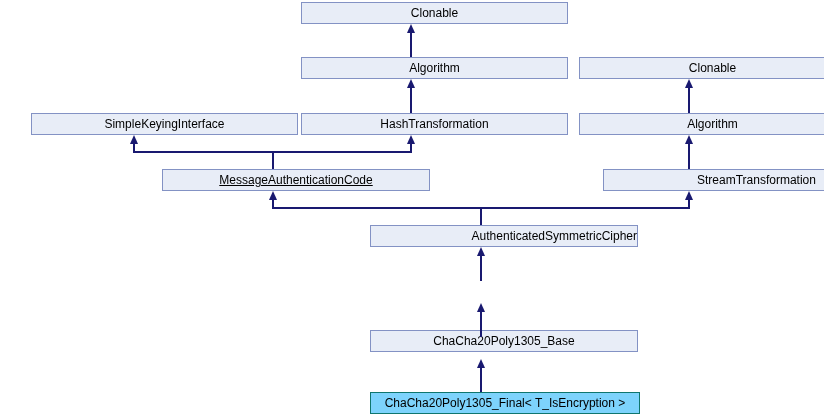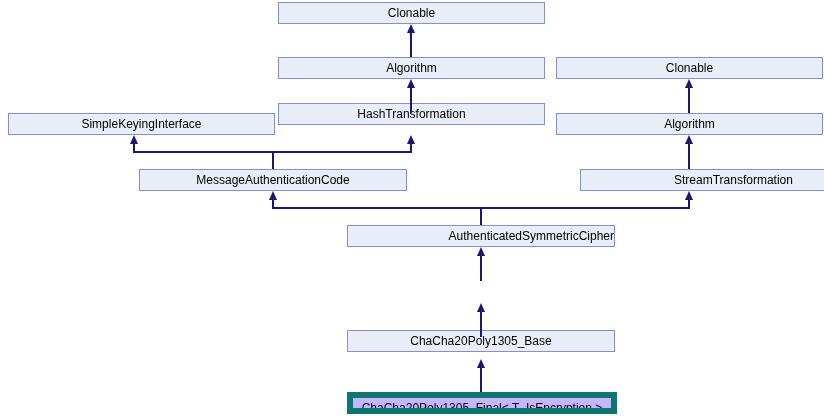--- a/index.html
+++ b/index.html
@@ -17,43 +17,44 @@
     height: 22px;
     background: #e8edf7;
     border: 1px solid #8392c4;
     color: #000000;
     font-size: 12px;
     line-height: 20px;
     text-align: center;
     white-space: nowrap;
     overflow: hidden;
     cursor: pointer;
+    margin-left: 23px;
   }
   .node.current {
-    background: #c4b5fd;
-    border: 6px solid #0f766e;
+    background: #7dd3fc;
+    border: 1px solid #0f766e;
     cursor: default;
   }
   .vline { position: absolute; width: 2px; background: #191970; }
   .hline { position: absolute; height: 2px; background: #191970; }
   .arrow {
     position: absolute;
     width: 0; height: 0;
     border-left: 4px solid transparent;
     border-right: 4px solid transparent;
     border-bottom: 9px solid #191970;
   }
   
   #n-clonable-top   { left: 278px; top: 2px;   width: 267px; }
   #n-algorithm-mid  { left: 278px; top: 57px;  width: 267px; }
   #n-clonable-right { left: 556px; top: 57px;  width: 267px; }
   #n-ski            { left: 8px;   top: 113px; width: 267px; }
-  #n-hash           { left: 278px; top: 103px; width: 267px; }
+  #n-hash           { left: 278px; top: 113px; width: 267px; }
   #n-algorithm-right{ left: 556px; top: 113px; width: 267px; }
-  #n-mac            { left: 139px; top: 169px; width: 268px; }
+  #n-mac            { left: 139px; top: 169px; width: 268px; text-decoration: underline; }
   #n-stream         { left: 580px; top: 169px; width: 307px; }
   #n-asc            { left: 347px; top: 225px; width: 268px; text-align: right; }
   #n-ascb           { left: 347px; top: 281px; width: 268px; }
   #n-ccpbase        { left: 347px; top: 330px; width: 268px; }
   #n-ccpfinal       { left: 347px; top: 392px; width: 270px; }
 </style>
 </head>
 <body>
 
 <div id="canvas">

